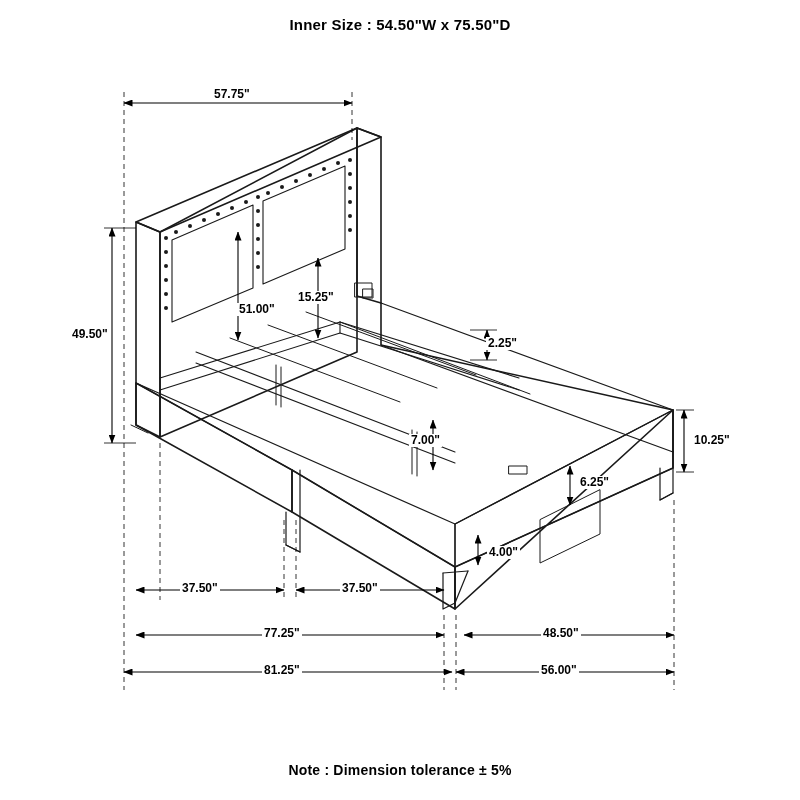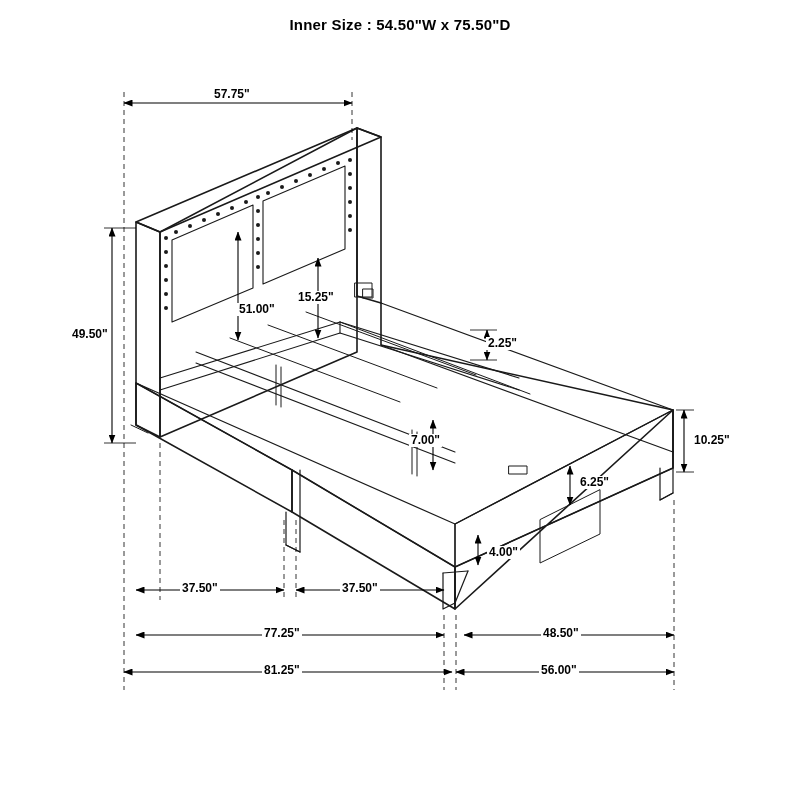--- a/index.html
+++ b/index.html
@@ -219,13 +219,14 @@
   <div class="dimlabel" style="left:578px; top:476px;">6.25"</div>
   <div class="dimlabel" style="left:692px; top:434px;">10.25"</div>
   <div class="dimlabel" style="left:487px; top:546px;">4.00"</div>
   <div class="dimlabel" style="left:180px; top:582px;">37.50"</div>
   <div class="dimlabel" style="left:340px; top:582px;">37.50"</div>
   <div class="dimlabel" style="left:262px; top:627px;">77.25"</div>
   <div class="dimlabel" style="left:541px; top:627px;">48.50"</div>
   <div class="dimlabel" style="left:262px; top:664px;">81.25"</div>
   <div class="dimlabel" style="left:539px; top:664px;">56.00"</div>
 
+  <div class="footnote">Note : Dimension tolerance ± 5%</div>
 </div>
 
 </body></html>

